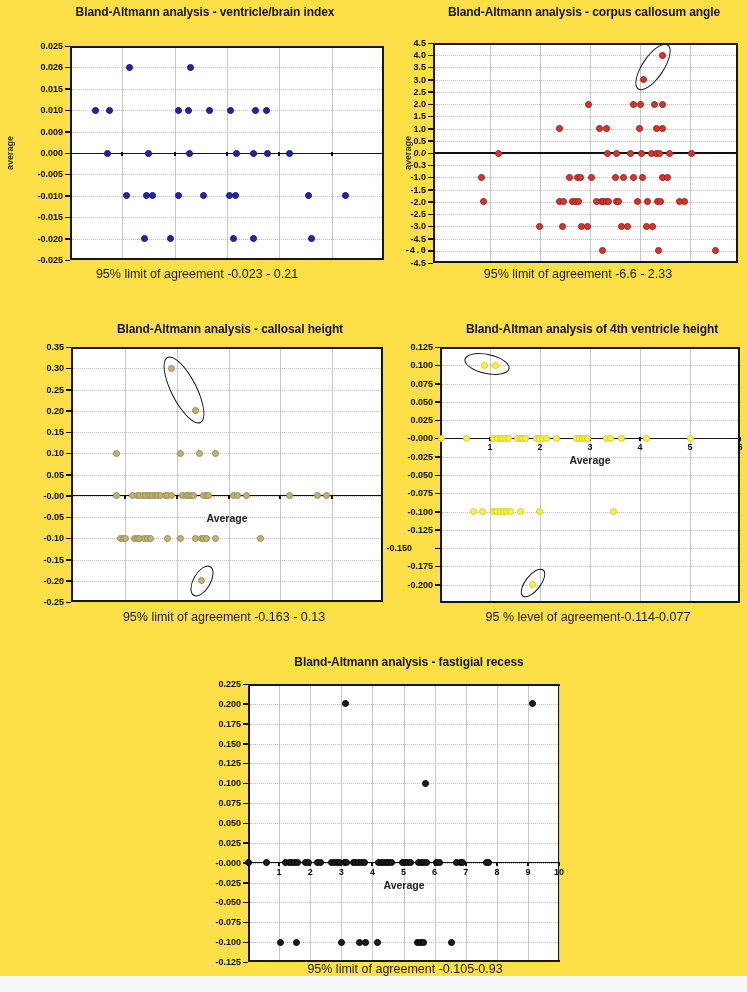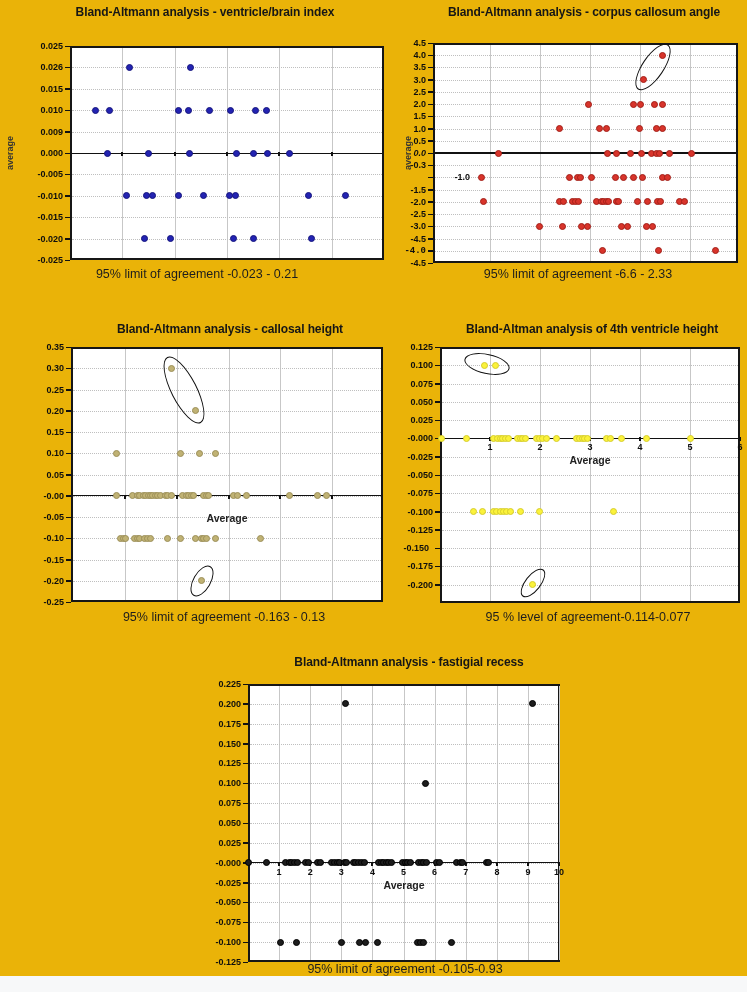--- a/index.html
+++ b/index.html
@@ -1,16 +1,16 @@
 <!DOCTYPE html>
 <html><head>
 <meta charset="utf-8">
 <style>
   html,body{margin:0;padding:0;background:#ffffff;}
-  .page{position:relative;width:747px;height:992px;background:#eab308;overflow:hidden;
+  .page{position:relative;width:747px;height:992px;background:#fde047;overflow:hidden;
         font-family:"Liberation Sans",sans-serif;}
   .chart-title{position:absolute;transform:translateX(-50%);white-space:nowrap;
         font:bold 12px "Liberation Sans",sans-serif;color:#161616;letter-spacing:-0.1px;}
   .chart-caption{position:absolute;transform:translateX(-50%);white-space:nowrap;
         font:12.5px "Liberation Sans",sans-serif;color:#1d1d1d;}
   .plot{position:absolute;background:#fff;border:2px solid #161616;box-sizing:border-box;}
   .vgrid{position:absolute;width:1px;background:#c7c7c7;}
   .hgrid{position:absolute;height:0;border-top:1px dotted #bfbfbf;}
   .zline{position:absolute;background:#111;}
   .ztick{position:absolute;width:2px;height:4px;background:#111;}
@@ -147,21 +147,21 @@
       <div class="ydash" style="left: 428px; top: 140.3px;"></div>
       <div class="ytick" style="left: 382px; top: 135.8px;">0.5</div>
       <div class="hgrid" style="left: 435px; width: 301px; top: 153px;"></div>
       <div class="ydash" style="left: 428px; top: 152.5px;"></div>
       <div class="ytick" style="left: 382px; top: 148px; font-style: italic;">0.0</div>
       <div class="hgrid" style="left: 435px; width: 301px; top: 165.2px;"></div>
       <div class="ydash" style="left: 428px; top: 164.7px;"></div>
       <div class="ytick" style="left: 382px; top: 160.2px;">-0.3</div>
       <div class="hgrid" style="left: 435px; width: 301px; top: 177.4px;"></div>
       <div class="ydash" style="left: 428px; top: 176.9px;"></div>
-      <div class="ytick" style="left: 382px; top: 172.4px; padding-left: 44px;">-1.0</div>
+      <div class="ytick" style="left: 382px; top: 172.4px;">-1.0</div>
       <div class="hgrid" style="left: 435px; width: 301px; top: 189.7px;"></div>
       <div class="ydash" style="left: 428px; top: 189.2px;"></div>
       <div class="ytick" style="left: 382px; top: 184.7px;">-1.5</div>
       <div class="hgrid" style="left: 435px; width: 301px; top: 201.9px;"></div>
       <div class="ydash" style="left: 428px; top: 201.4px;"></div>
       <div class="ytick" style="left: 382px; top: 196.9px;">-2.0</div>
       <div class="hgrid" style="left: 435px; width: 301px; top: 214.1px;"></div>
       <div class="ydash" style="left: 428px; top: 213.6px;"></div>
       <div class="ytick" style="left: 382px; top: 209.1px;">-2.5</div>
       <div class="hgrid" style="left: 435px; width: 301px; top: 226.3px;"></div>
@@ -389,21 +389,21 @@
       <div class="ydash" style="left: 435px; top: 492.8px;"></div>
       <div class="ytick" style="left: 389px; top: 488.3px;">-0.075</div>
       <div class="hgrid" style="left: 442px; width: 296px; top: 511.6px;"></div>
       <div class="ydash" style="left: 435px; top: 511.1px;"></div>
       <div class="ytick" style="left: 389px; top: 506.6px;">-0.100</div>
       <div class="hgrid" style="left: 442px; width: 296px; top: 529.9px;"></div>
       <div class="ydash" style="left: 435px; top: 529.4px;"></div>
       <div class="ytick" style="left: 389px; top: 524.9px;">-0.125</div>
       <div class="hgrid" style="left: 442px; width: 296px; top: 548.1px;"></div>
       <div class="ydash" style="left: 435px; top: 547.6px;"></div>
-      <div class="ytick" style="left: 385px; top: 543.1px;">-0.150</div>
+      <div class="ytick" style="left: 368px; top: 543.1px;">-0.150</div>
       <div class="hgrid" style="left: 442px; width: 296px; top: 566.4px;"></div>
       <div class="ydash" style="left: 435px; top: 565.9px;"></div>
       <div class="ytick" style="left: 389px; top: 561.4px;">-0.175</div>
       <div class="hgrid" style="left: 442px; width: 296px; top: 584.7px;"></div>
       <div class="ydash" style="left: 435px; top: 584.2px;"></div>
       <div class="ytick" style="left: 389px; top: 579.7px;">-0.200</div>
       <div class="zline" style="left: 442px; width: 296px; height: 1px; top: 437.9px;"></div>
       <div class="ztick" style="left: 489px; top: 437.4px;"></div>
       <div class="ztick" style="left: 539px; top: 437.4px;"></div>
       <div class="ztick" style="left: 589px; top: 437.4px;"></div>

